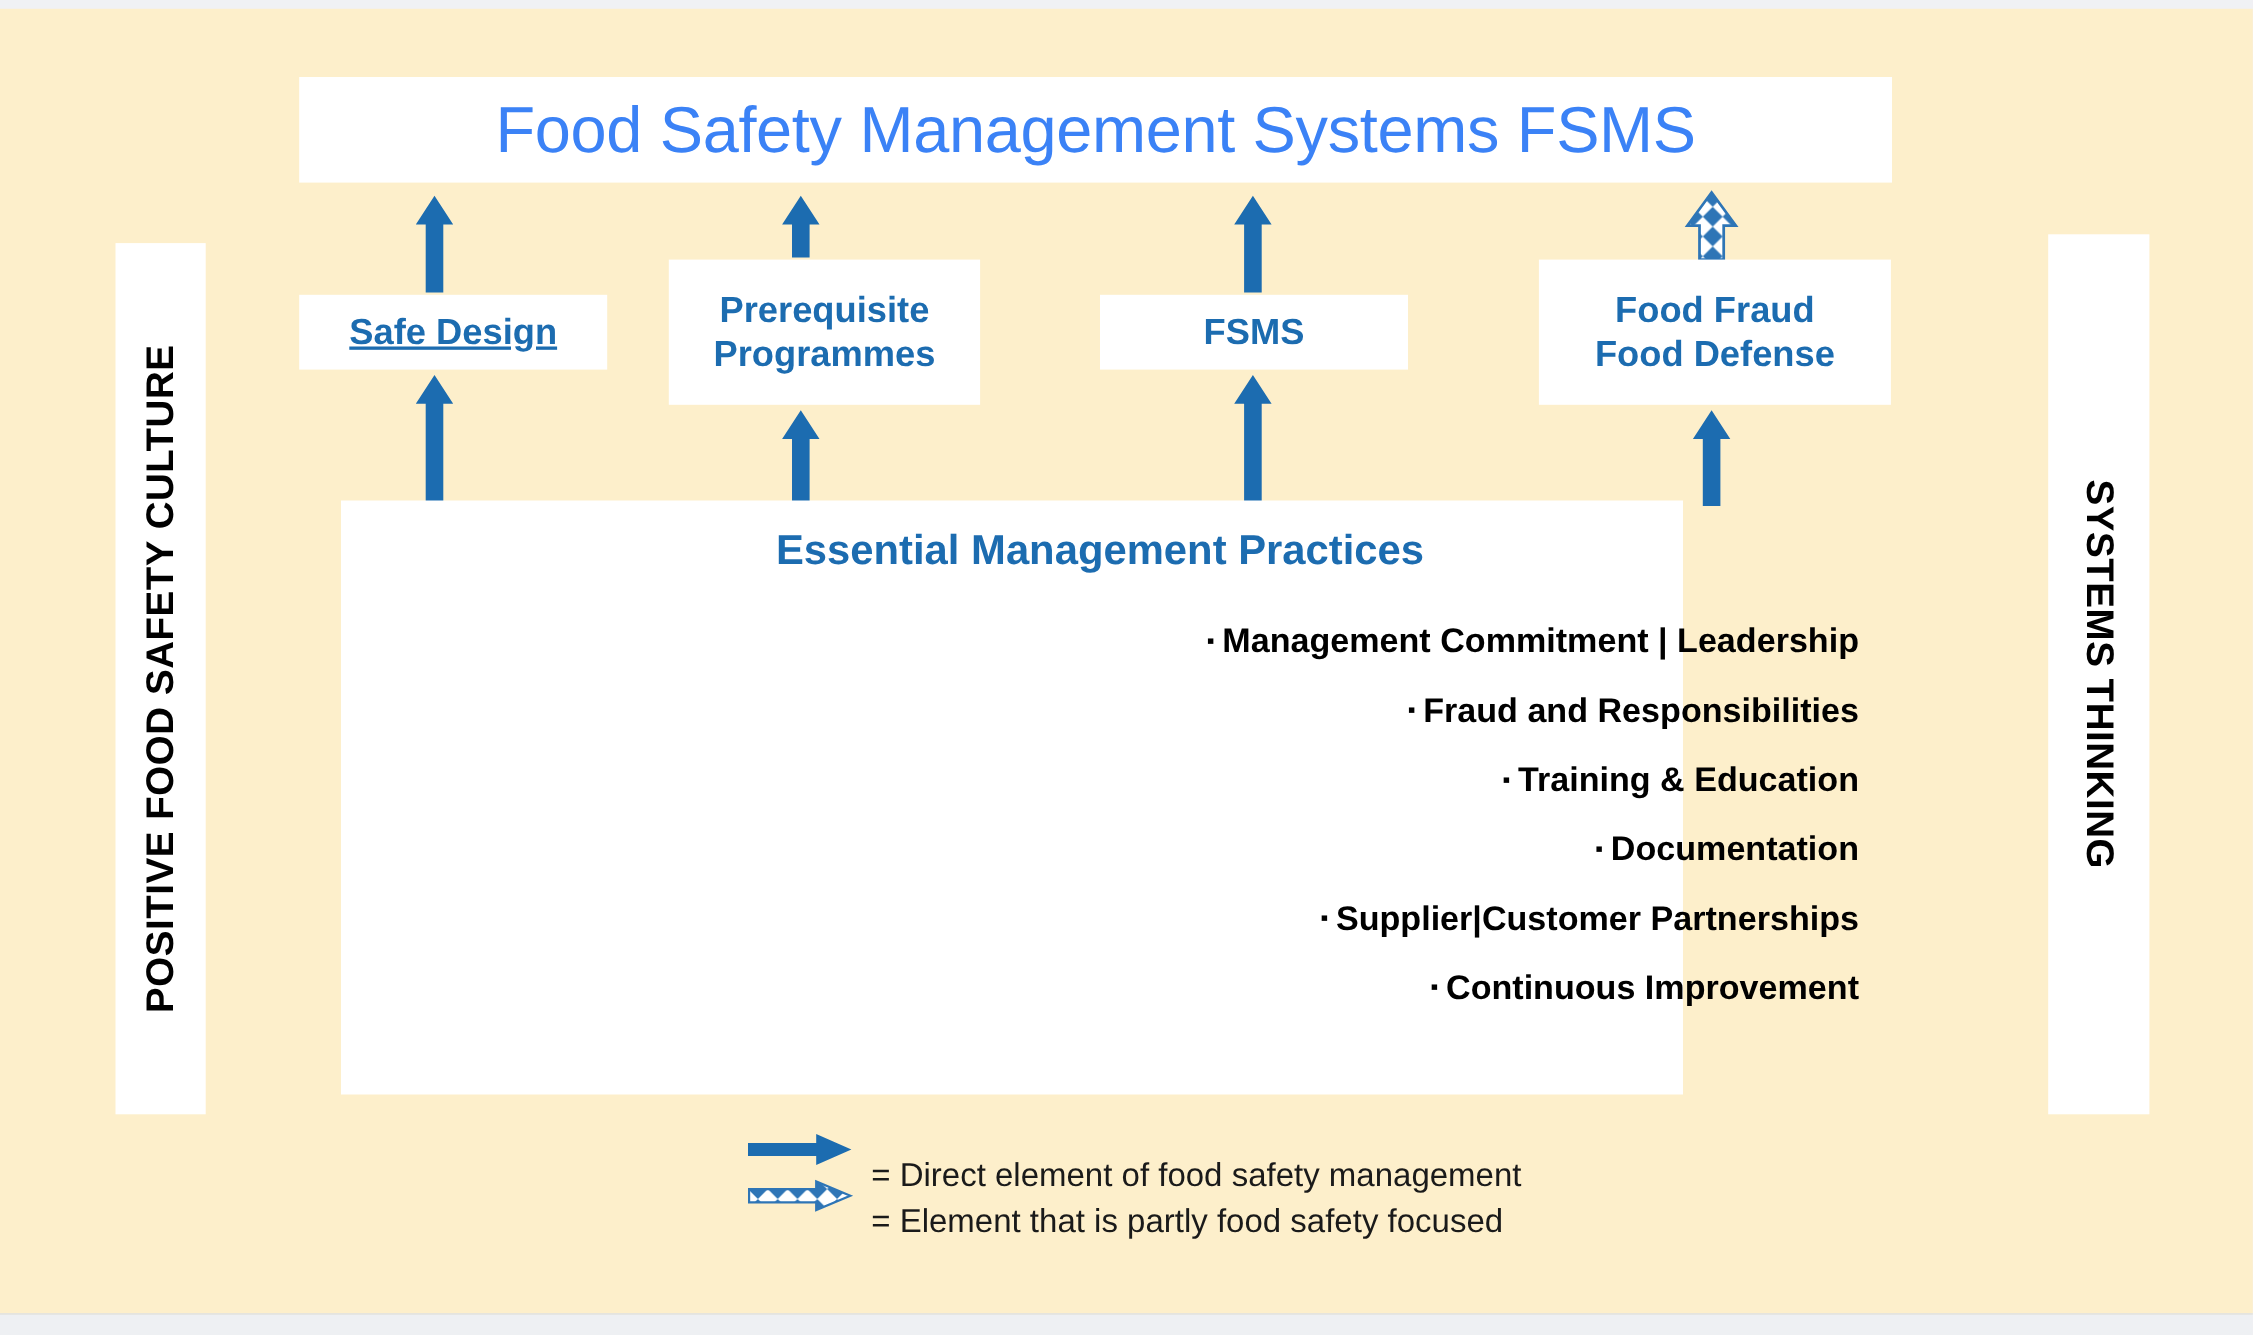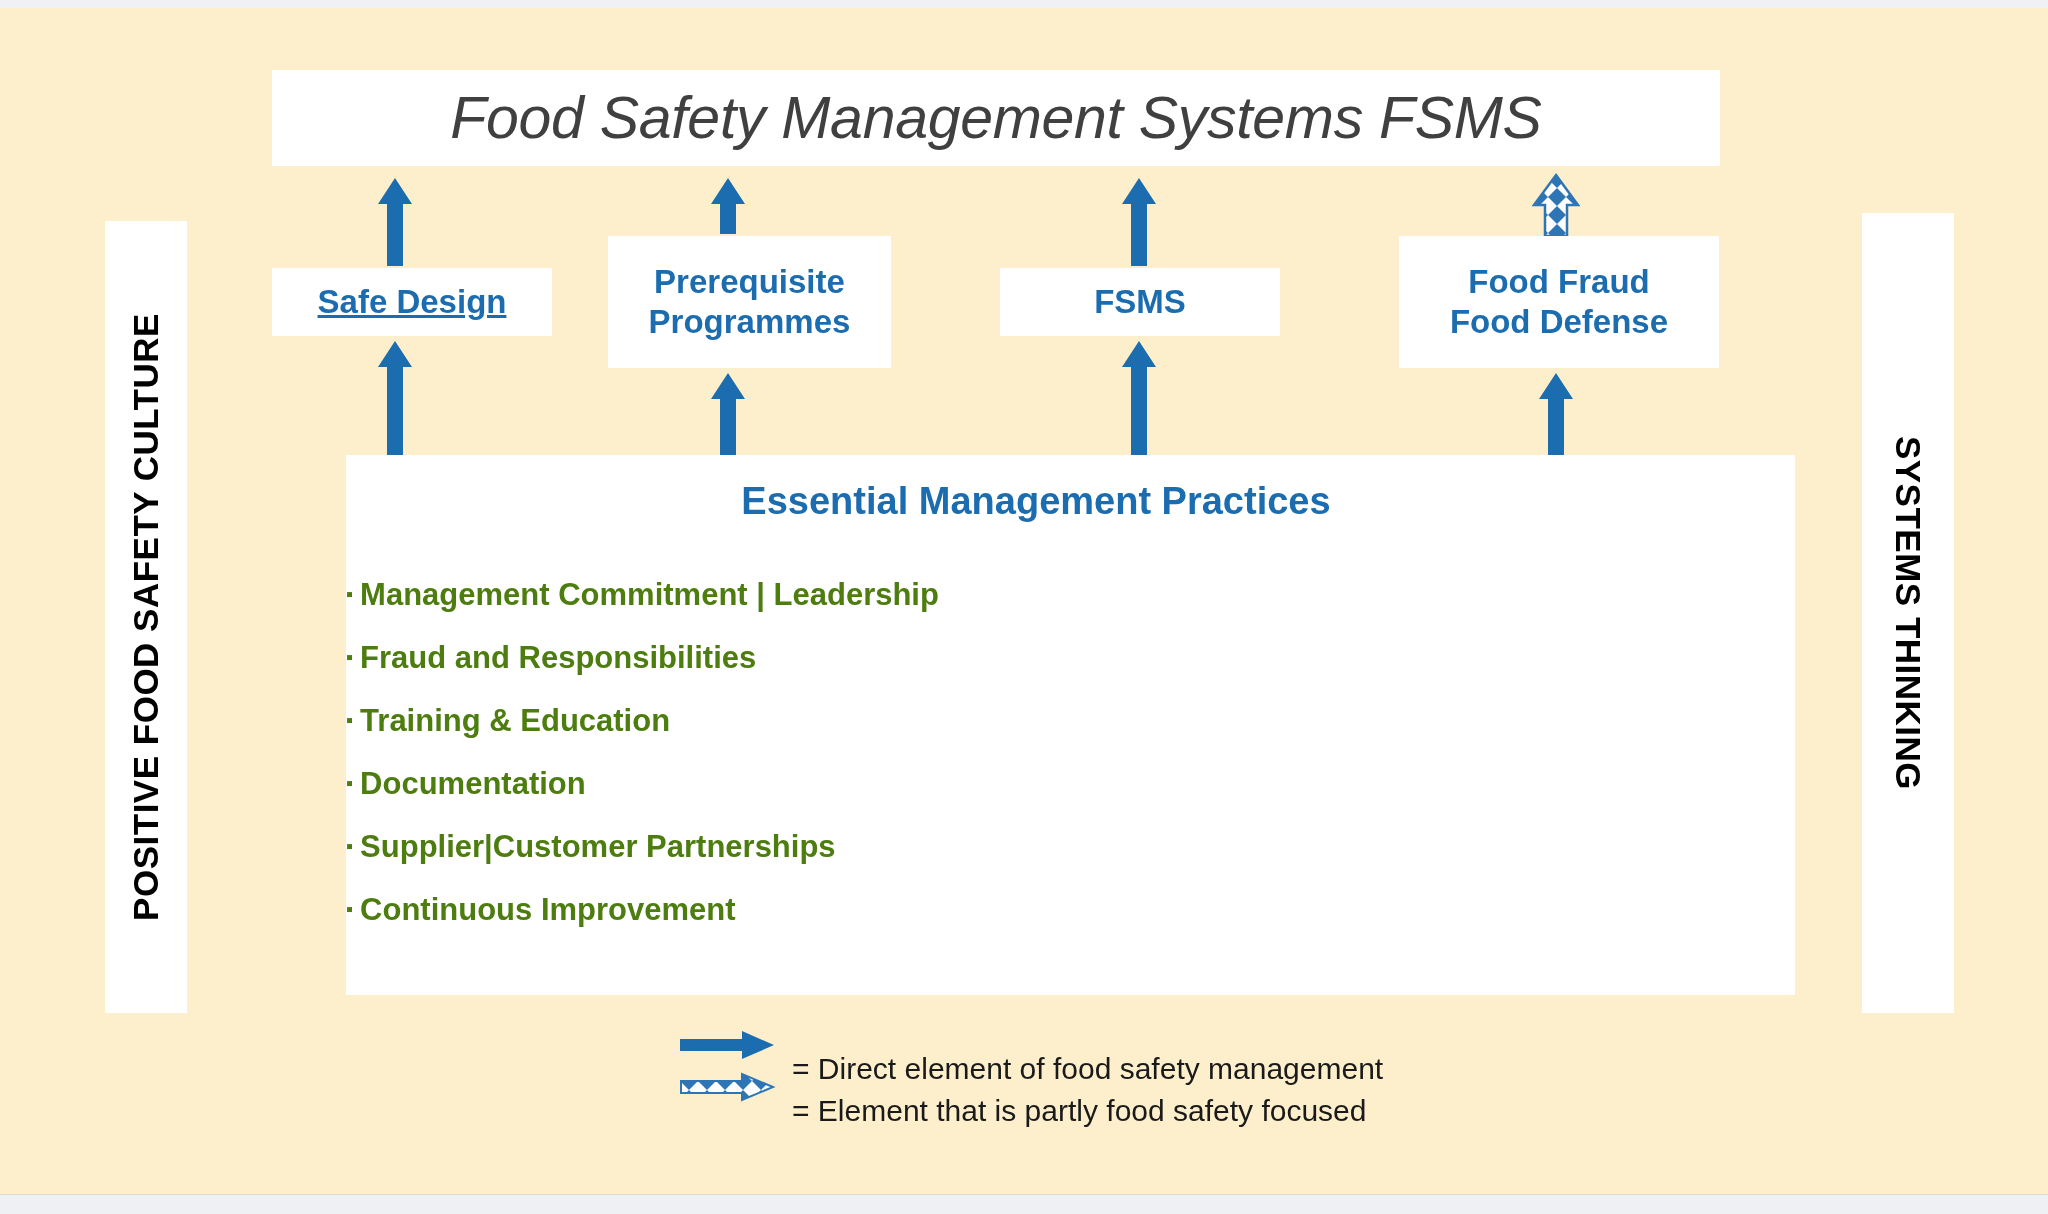--- a/index.html
+++ b/index.html
@@ -52,49 +52,47 @@
   
   #title-box {
     left: 272px;
     top: 62px;
     width: 1448px;
     height: 96px;
   }
   #title-text {
     font-size: 59px;
     font-weight: 400;
-    color: #404040;
+    color: #3b82f6;
     letter-spacing: -0.3px;
     white-space: nowrap;
     font-family: "Liberation Sans", sans-serif;
-    font-style: italic;
   }
 
   
   .elem-box {
     font-weight: bold;
     color: #1C6CB0;
     font-size: 33px;
     line-height: 1.22;
   }
   #box-safe-design   { left: 272px;  top: 260px; width: 280px; height: 68px; text-decoration: underline; }
   #box-prp           { left: 608px;  top: 228px; width: 283px; height: 132px; justify-content: center; }
   #box-haccp         { left: 1000px; top: 260px; width: 280px; height: 68px; }
   #box-fraud         { left: 1399px; top: 228px; width: 320px; height: 132px; }
 
   
   #practices-panel {
     position: absolute;
     left: 310px;
     top: 447px;
-    width: 1449px;
+    width: 1220px;
     height: 540px;
     background: #FFFFFF;
     box-sizing: border-box;
-    margin-left: 36px;
   }
   #practices-heading {
     position: absolute;
     left: 0;
     top: 25px;
     width: 1380px;
     text-align: center;
     font-size: 38px;
     font-weight: bold;
     color: #1C6CB0;
@@ -102,26 +100,26 @@
   #practices-list {
     position: absolute;
     left: 0;
     top: 107px;
     width: 1380px;
     margin: 0;
     padding: 0;
     list-style: none;
   }
   #practices-list li {
-    text-align: left;
+    text-align: right;
     font-size: 31px;
     font-weight: bold;
-    color: #4d7c0f;
+    color: #000000;
     height: 63px;
-    line-height: 65px;
+    line-height: 42px;
     white-space: nowrap;
   }
   #practices-list li .bull {
     font-size: 20px;
     vertical-align: 4px;
     margin-right: 7px;
   }
 
   
   .side-bar {

